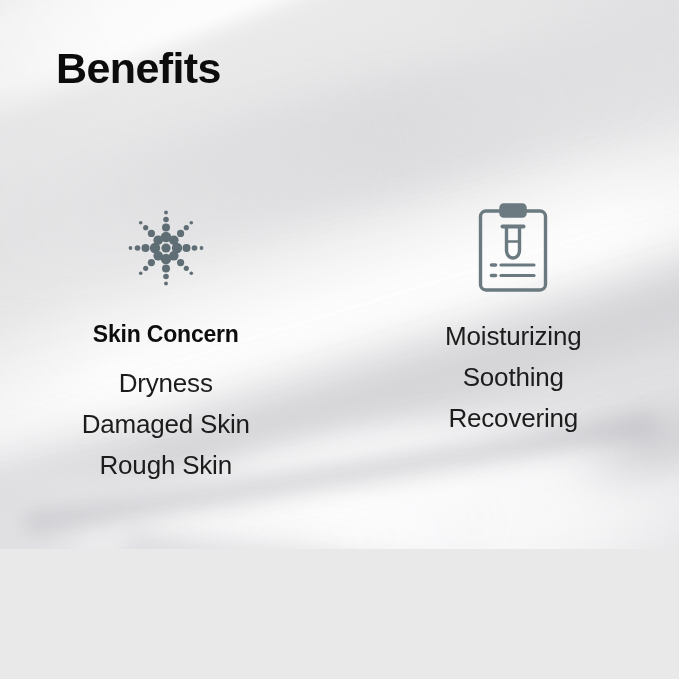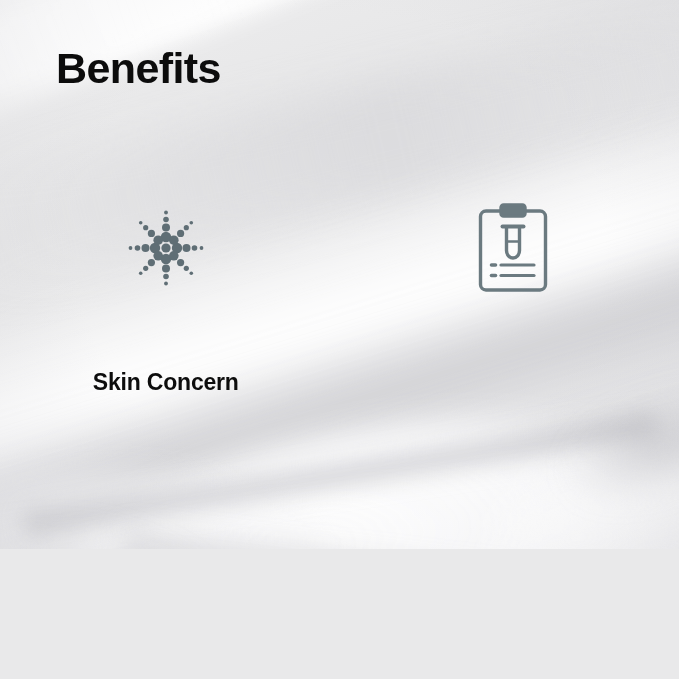--- a/index.html
+++ b/index.html
@@ -119,21 +119,21 @@
     position:absolute;left:56px;top:47px;
     font-size:43px;font-weight:700;color:#0c0c0c;
     letter-spacing:-0.6px;line-height:1;
   }
 
   .columns{
     position:absolute;left:0;top:196px;width:679px;
     display:flex;
   }
   .col{width:339.5px;display:flex;flex-direction:column;align-items:center;}
-  .col.left{padding-right:4px;gap:48px;}
+  .col.left{padding-right:4px;}
   .col.right{padding-left:12px;}
 
   .icon-wrap{height:104px;display:flex;align-items:center;justify-content:center;}
 
   .col-heading{
     margin-top:22px;
     font-size:23px;font-weight:700;color:#0d0d0d;
     letter-spacing:-0.2px;line-height:1.1;
   }
   .col-list{
@@ -225,20 +225,25 @@
               <circle cx="40.2" cy="55.8" r="4.8"></circle>
                 <circle cx="33.4" cy="62.6" r="3.6"></circle>
               <circle cx="27.7" cy="68.3" r="2.6"></circle>
                 <circle cx="22.7" cy="73.3" r="1.8"></circle>
             </g>
           </svg>
         </div>
 
         <div class="col-heading">Skin Concern</div>
 
+        <div class="col-list">
+          <div class="col-list-item">Dryness</div>
+          <div class="col-list-item">Damaged Skin</div>
+          <div class="col-list-item">Rough Skin</div>
+        </div>
       </div>
 
       <div class="col right">
         <div class="icon-wrap">
           <svg width="74" height="92" viewBox="0 0 74 92">
             <g fill="none" stroke="#6b7a80" stroke-width="3.4" stroke-linecap="round" stroke-linejoin="round">
 
               <rect x="4.5" y="9" width="65" height="79" rx="5.5" ry="5.5"></rect>
 
               <rect x="25" y="3" width="24" height="11" rx="2.6" ry="2.6" fill="#6b7a80"></rect>
@@ -251,19 +256,24 @@
 
               <path d="M15.5 63 L19.5 63" stroke-width="3.6"></path>
               <path d="M25 63 L58 63" stroke-width="3.2"></path>
               <path d="M15.5 73.5 L19.5 73.5" stroke-width="3.6"></path>
               <path d="M25 73.5 L58 73.5" stroke-width="3.2"></path>
             </g>
           </svg>
         </div>
 
 
+        <div class="col-list">
+          <div class="col-list-item">Moisturizing</div>
+          <div class="col-list-item">Soothing</div>
+          <div class="col-list-item">Recovering</div>
+        </div>
       </div>
 
     </div>
 
 
   </div>
 </div>
 
 </body></html>

